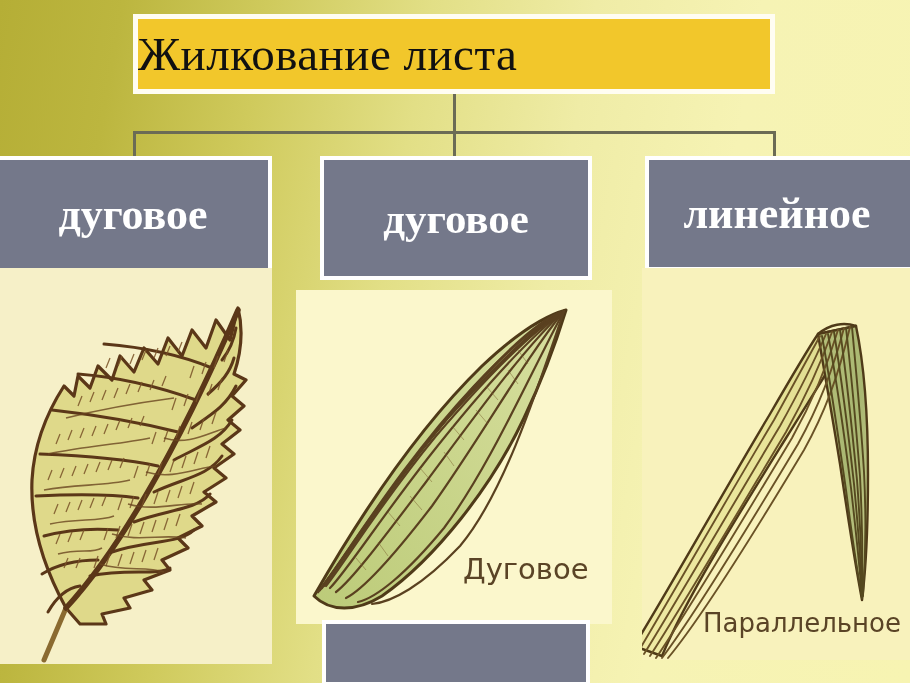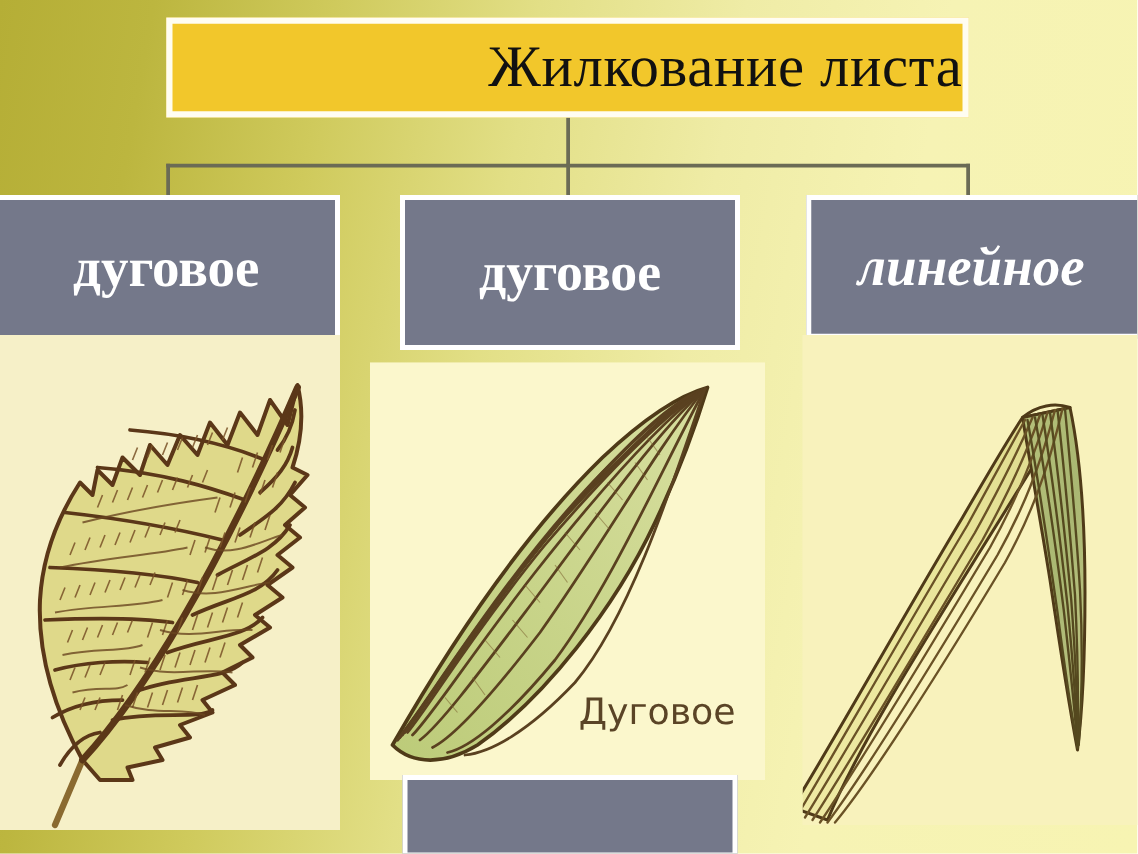--- a/index.html
+++ b/index.html
@@ -43,21 +43,21 @@
     position: absolute;
     left: 133px;
     top: 14px;
     width: 642px;
     height: 80px;
     background: #f2c72b;
     border: 5px solid #fffdf2;
     box-sizing: border-box;
     display: flex;
     align-items: center;
-    justify-content: flex-end;
+    justify-content: flex-start;
   }
   #title-text {
     font-size: 47px;
     color: #111111;
     letter-spacing: 0.5px;
     white-space: nowrap;
     line-height: 1;
   }
 
   
@@ -79,21 +79,21 @@
     font-size: 44px;
   }
   #cat-label-1 {
     left: 320px; top: 156px;  width: 272px; height: 124px;
     font-size: 43px;
   }
   #cat-label-2 {
     left: 645px; top: 156px;  width: 272px; height: 115px;
     font-size: 44px;
   }
-  #cat-label-2 .cat-text { transform: translateX(-4px); font-style: italic; }
+  #cat-label-2 .cat-text { transform: translateX(-4px); }
 
   
   .cat-foot {
     position: absolute;
     background: #74788a;
     border: 4px solid #ffffff;
     box-sizing: border-box;
   }
   #cat-foot-1 { left: 322px; top: 620px; width: 268px; height: 66px; }
 
@@ -307,16 +307,17 @@
         <path d="M180 68 C 188 112, 196 166, 204 222 C 210 268, 216 308, 220 330"></path>
         <path d="M186 66 C 194 110, 202 164, 209 220 C 214 264, 218 302, 220 330"></path>
         <path d="M192 64 C 199 108, 206 162, 212 216 C 216 258, 219 296, 220 330"></path>
         <path d="M198 62 C 204 106, 210 160, 215 212 C 218 252, 220 292, 220 330"></path>
         <path d="M204 60 C 209 104, 214 158, 218 208 C 220 248, 221 288, 220 330"></path>
         <path d="M210 59 C 214 102, 219 154, 222 204 C 224 244, 224 286, 221 328"></path>
       </g>
 
     </svg>
   </div>
+  <div class="panel-caption" id="caption-2">Параллельное</div>
 
   <div class="cat-foot" id="cat-foot-1"></div>
 
 </div>
 
 </body></html>

